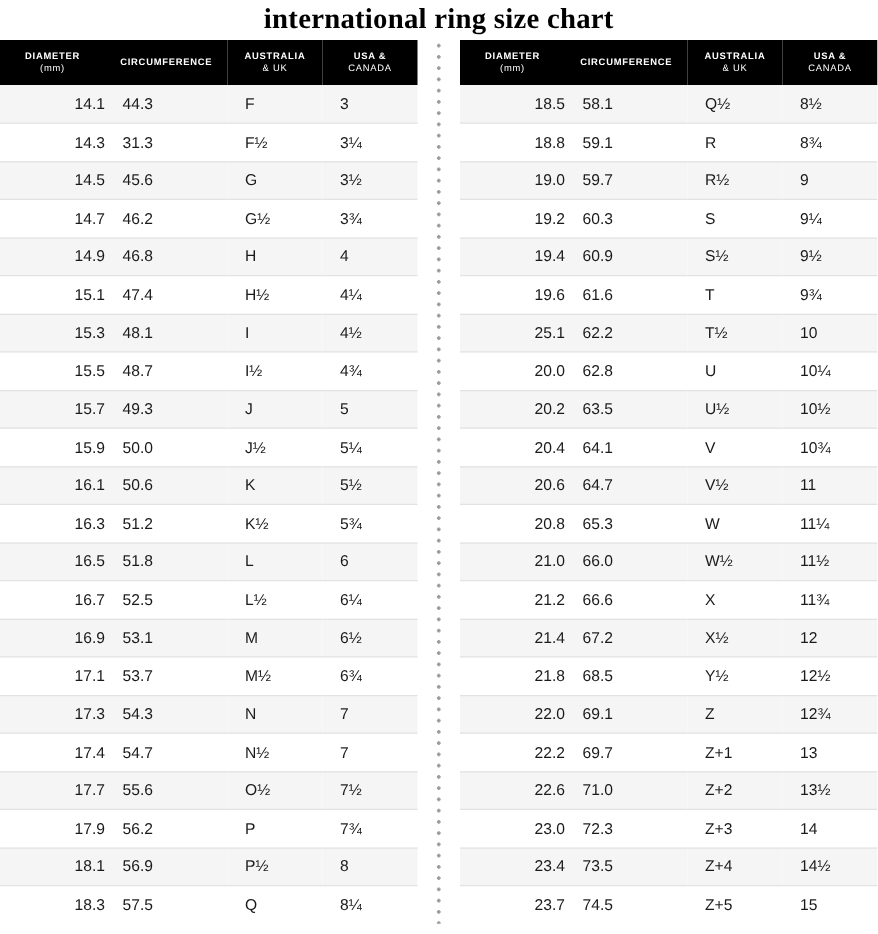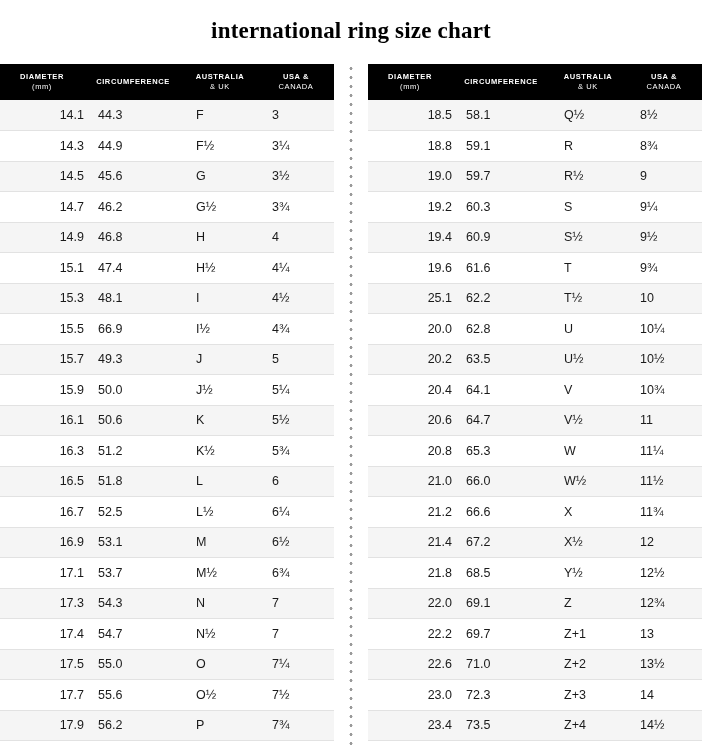--- a/index.html
+++ b/index.html
@@ -21,21 +21,21 @@
     box-sizing: border-box;
   }
   .title {
     text-align: center;
     font-family: "Liberation Serif", serif;
     font-weight: bold;
     font-size: 23px;
     line-height: 26px;
     letter-spacing: 0.2px;
     padding: 2px 0 4px 0;
-    margin: 16px;
+    margin: 0;
     color: #000000;
   }
   .tables {
     display: flex;
     flex-direction: row;
     align-items: flex-start;
     justify-content: space-between;
     padding: 0 0 0 0;
   }
   .tbl-wrap {
@@ -140,21 +140,21 @@
         </thead>
         <tbody id="left-body">
             <tr>
               <td class="c-d">14.1</td>
               <td class="c-c">44.3</td>
               <td class="c-a">F</td>
               <td class="c-u">3</td>
             </tr>
             <tr>
               <td class="c-d">14.3</td>
-              <td class="c-c">44.9</td>
+              <td class="c-c">31.3</td>
               <td class="c-a">F½</td>
               <td class="c-u">3¼</td>
             </tr>
             <tr>
               <td class="c-d">14.5</td>
               <td class="c-c">45.6</td>
               <td class="c-a">G</td>
               <td class="c-u">3½</td>
             </tr>
             <tr>
@@ -176,21 +176,21 @@
               <td class="c-u">4¼</td>
             </tr>
             <tr>
               <td class="c-d">15.3</td>
               <td class="c-c">48.1</td>
               <td class="c-a">I</td>
               <td class="c-u">4½</td>
             </tr>
             <tr>
               <td class="c-d">15.5</td>
-              <td class="c-c">66.9</td>
+              <td class="c-c">48.7</td>
               <td class="c-a">I½</td>
               <td class="c-u">4¾</td>
             </tr>
             <tr>
               <td class="c-d">15.7</td>
               <td class="c-c">49.3</td>
               <td class="c-a">J</td>
               <td class="c-u">5</td>
             </tr>
             <tr>
@@ -239,26 +239,20 @@
               <td class="c-d">17.3</td>
               <td class="c-c">54.3</td>
               <td class="c-a">N</td>
               <td class="c-u">7</td>
             </tr>
             <tr>
               <td class="c-d">17.4</td>
               <td class="c-c">54.7</td>
               <td class="c-a">N½</td>
               <td class="c-u">7</td>
-            </tr>
-            <tr>
-              <td class="c-d">17.5</td>
-              <td class="c-c">55.0</td>
-              <td class="c-a">O</td>
-              <td class="c-u">7¼</td>
             </tr>
             <tr>
               <td class="c-d">17.7</td>
               <td class="c-c">55.6</td>
               <td class="c-a">O½</td>
               <td class="c-u">7½</td>
             </tr>
             <tr>
               <td class="c-d">17.9</td>
               <td class="c-c">56.2</td>

